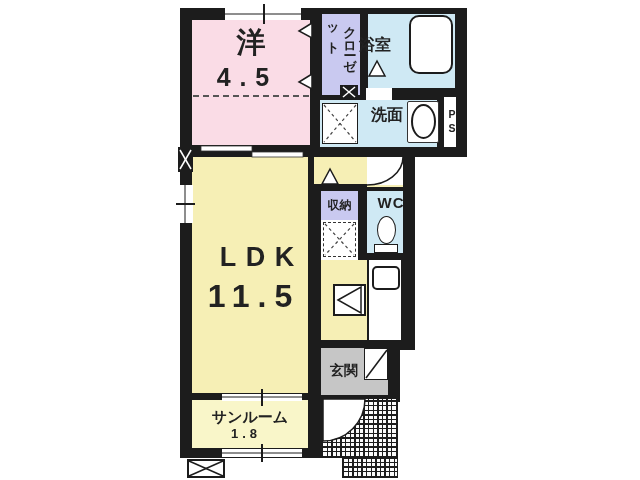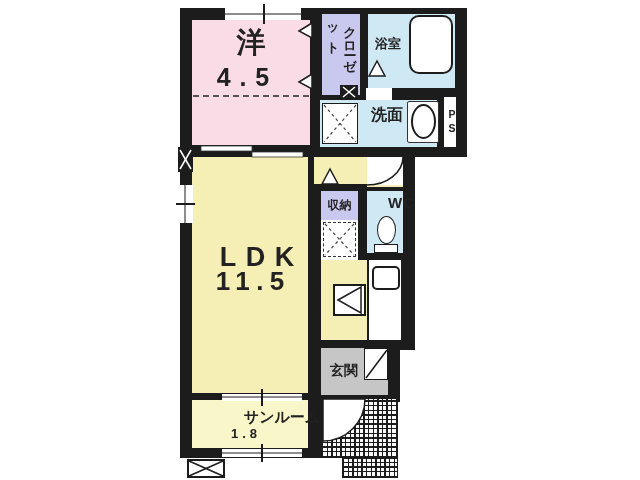--- a/index.html
+++ b/index.html
@@ -72,30 +72,30 @@
   #winLeft{left:179px;top:185px;width:14px;height:38px;}
   #winSunTop{left:222px;top:394px;width:80px;height:7px;}
   #winSunBot{left:222px;top:449px;width:80px;height:8px;}
   
   .lbl{position:absolute;text-align:center;color:#222;font-weight:600;line-height:1.05;}
   #lblWestern{left:192px;top:27px;width:118px;font-size:29px;}
   #lblWesternArea{left:192px;top:64px;width:102px;font-size:25px;letter-spacing:.35em;text-indent:.35em;}
   #lblCloset{left:324px;top:17px;width:35px;height:60px;font-size:13px;
      writing-mode:vertical-rl;text-orientation:upright;line-height:17px;letter-spacing:1px;
      display:flex;align-items:center;justify-content:center;text-align:start;}
-  #lblBath{left:367px;top:37px;width:42px;font-size:13px;}
+  #lblBath{left:354px;top:37px;width:42px;font-size:16px;}
   #lblWash{left:362px;top:107px;width:50px;font-size:16px;}
   #lblPS{left:443px;top:99px;width:14px;height:46px;font-size:10.5px;
      writing-mode:vertical-rl;text-orientation:upright;letter-spacing:2px;}
   #lblStorage{left:321px;top:199px;width:37px;font-size:12px;}
-  #lblWC{left:367px;top:195px;width:48px;font-size:15px;letter-spacing:1px;text-align:right;}
+  #lblWC{left:367px;top:195px;width:48px;font-size:15px;letter-spacing:1px;}
   #lblLDK{left:192px;top:243px;width:130px;font-size:27px;letter-spacing:.35em;text-indent:.35em;}
-  #lblLDKArea{left:192px;top:268px;width:116px;font-size:26px;letter-spacing:.25em;text-indent:.25em;}
+  #lblLDKArea{left:192px;top:280px;width:116px;font-size:32px;letter-spacing:.25em;text-indent:.25em;}
   #lblEntrance{left:320px;top:363px;width:48px;font-size:14px;}
-  #lblSunroom{left:192px;top:409px;width:116px;font-size:15px;padding-left:32px;}
+  #lblSunroom{left:192px;top:409px;width:116px;font-size:15px;}
   #lblSunroomArea{left:192px;top:427px;width:104px;font-size:13px;letter-spacing:.3em;text-indent:.3em;}
   #dashLine{left:193px;top:95px;width:116px;height:0;border-top:2px dashed #555;}
   svg#lineart{position:absolute;left:0;top:0;pointer-events:none;}
 </style>
 </head>
 <body>
 
 <div id="canvas">
 
   <div class="abs wall" id="frameTop"></div>

